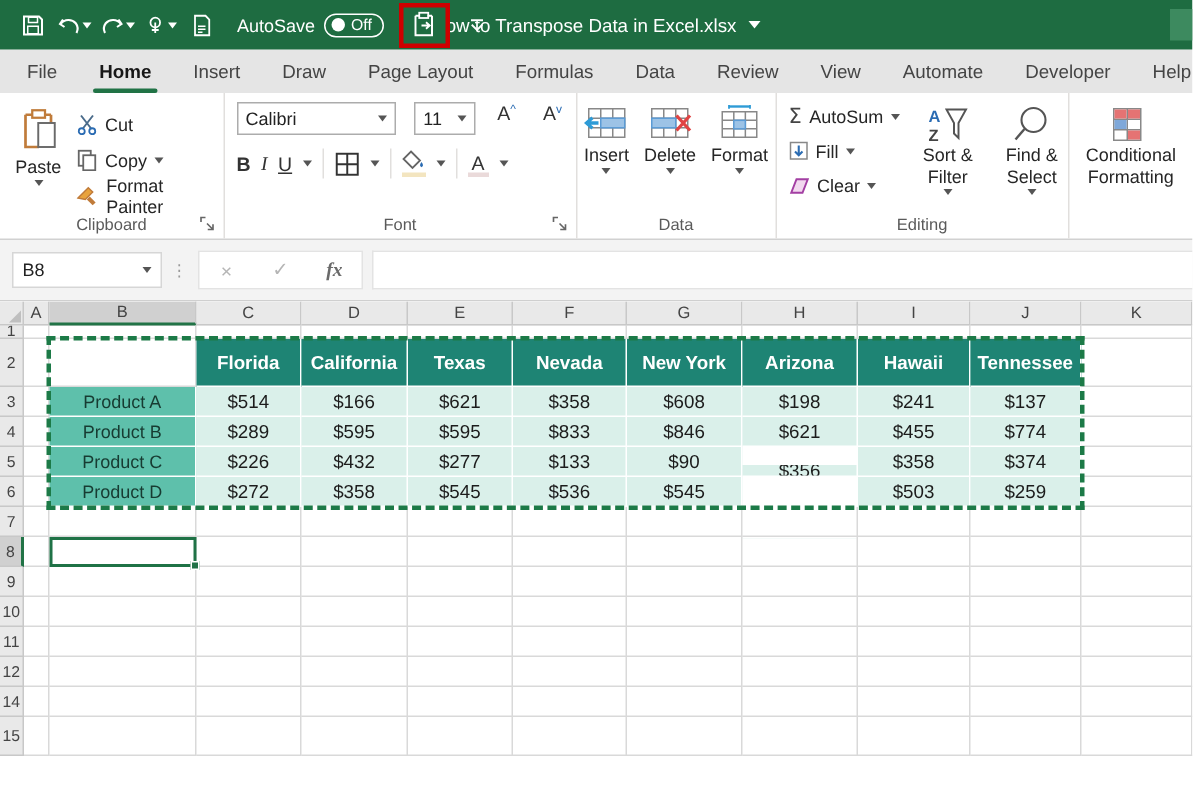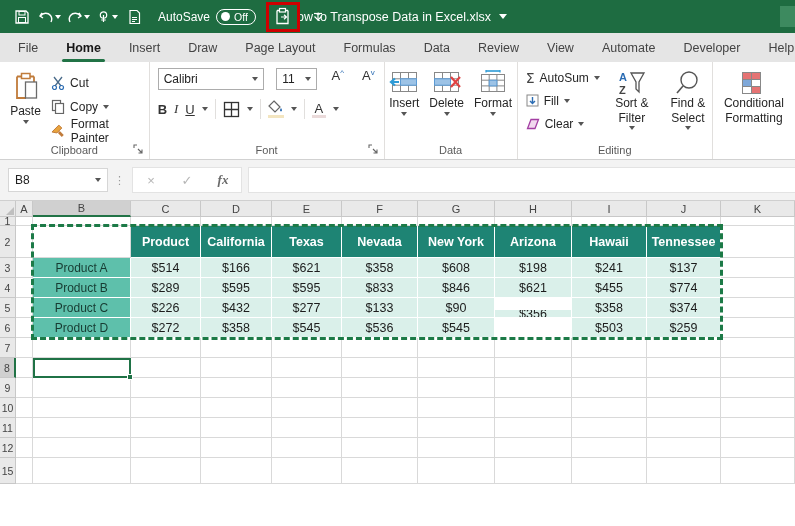--- a/index.html
+++ b/index.html
@@ -459,21 +459,21 @@
         <div class="cell" style="width: 77px;"></div>
         <div class="cell" style="width: 77px;"></div>
         <div class="cell" style="width: 75px;"></div>
         <div class="cell" style="width: 74px;"></div>
         <div class="cell" style="width: 74px;"></div>
       </div>
       <div class="grow" style="height: 32px;">
         <div class="rowhdr">2</div>
         <div class="cell" style="width: 17px;"></div>
         <div class="cell" style="width: 98px;"></div>
-        <div class="cell c-thdr" style="width: 70px;">Product</div>
+        <div class="cell c-thdr" style="width: 70px;">Florida</div>
         <div class="cell c-thdr" style="width: 71px;">California</div>
         <div class="cell c-thdr" style="width: 70px;">Texas</div>
         <div class="cell c-thdr" style="width: 76px;">Nevada</div>
         <div class="cell c-thdr" style="width: 77px;">New York</div>
         <div class="cell c-thdr" style="width: 77px;">Arizona</div>
         <div class="cell c-thdr" style="width: 75px;">Hawaii</div>
         <div class="cell c-thdr" style="width: 74px;">Tennessee</div>
         <div class="cell" style="width: 74px;"></div>
       </div>
       <div class="grow" style="height: 20px;">
@@ -609,20 +609,34 @@
         <div class="cell" style="width: 70px;"></div>
         <div class="cell" style="width: 71px;"></div>
         <div class="cell" style="width: 70px;"></div>
         <div class="cell" style="width: 76px;"></div>
         <div class="cell" style="width: 77px;"></div>
         <div class="cell" style="width: 77px;"></div>
         <div class="cell" style="width: 75px;"></div>
         <div class="cell" style="width: 74px;"></div>
         <div class="cell" style="width: 74px;"></div>
       </div>
+      <div class="grow" style="height: 20px;">
+        <div class="rowhdr">14</div>
+        <div class="cell" style="width: 17px;"></div>
+        <div class="cell" style="width: 98px;"></div>
+        <div class="cell" style="width: 70px;"></div>
+        <div class="cell" style="width: 71px;"></div>
+        <div class="cell" style="width: 70px;"></div>
+        <div class="cell" style="width: 76px;"></div>
+        <div class="cell" style="width: 77px;"></div>
+        <div class="cell" style="width: 77px;"></div>
+        <div class="cell" style="width: 75px;"></div>
+        <div class="cell" style="width: 74px;"></div>
+        <div class="cell" style="width: 74px;"></div>
+      </div>
       <div class="grow" style="height: 26px;">
         <div class="rowhdr">15</div>
         <div class="cell" style="width: 17px;"></div>
         <div class="cell" style="width: 98px;"></div>
         <div class="cell" style="width: 70px;"></div>
         <div class="cell" style="width: 71px;"></div>
         <div class="cell" style="width: 70px;"></div>
         <div class="cell" style="width: 76px;"></div>
         <div class="cell" style="width: 77px;"></div>
         <div class="cell" style="width: 77px;"></div>

